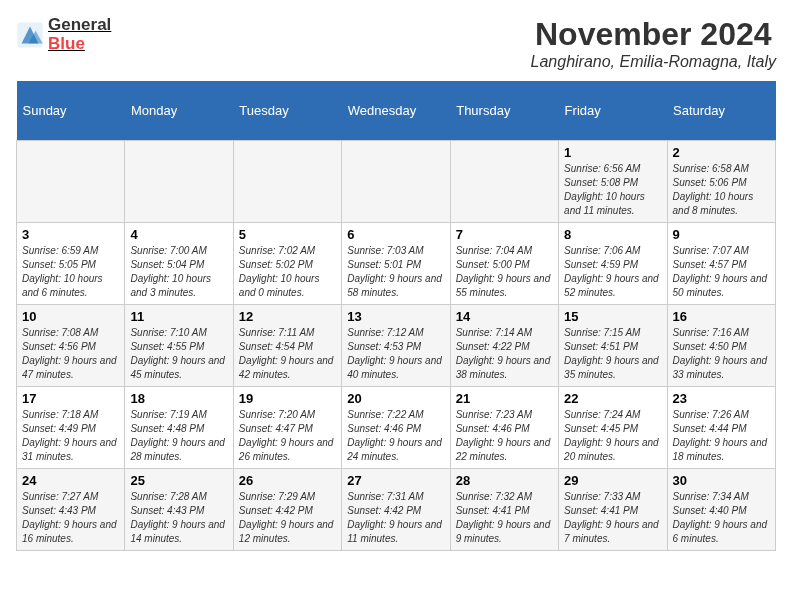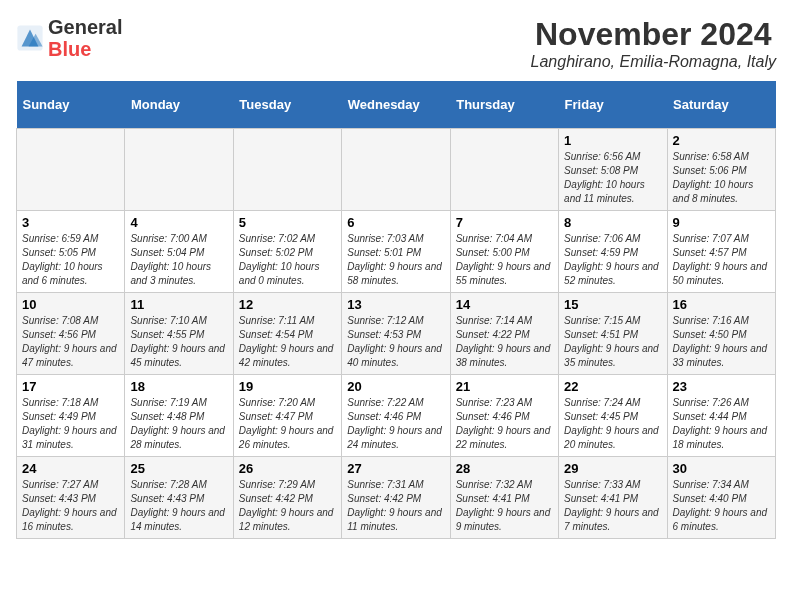--- a/index.html
+++ b/index.html
@@ -14,23 +14,24 @@
       display: flex;
       justify-content: space-between;
       align-items: flex-start;
       margin-bottom: 10px;
     }
     .logo {
       display: flex;
       align-items: center;
     }
     .logo-text {
-      font-size: 20px;
+      font-size: 17px;
       font-weight: bold;
       line-height: 1.1;
+      text-decoration: underline;
     }
     .logo-general { color: #333; }
     .logo-blue { color: #ef4444; }
     .logo-icon {
       width: 28px;
       height: 28px;
       margin-right: 4px;
     }
     .title-block {
       text-align: center;
@@ -47,23 +48,23 @@
     }
     table {
       width: 100%;
       border-collapse: collapse;
       font-size: 11px;
     }
     thead tr th {
       background-color: #2e6db4;
       color: #fff;
       text-align: left;
-      padding: 16px 6px;
+      padding: 22px 6px;
       font-size: 13px;
-      font-weight: bold;
+      font-weight: normal;
     }
     tbody tr td {
       border: 1px solid #ccc;
       vertical-align: top;
       padding: 4px 5px;
       width: 14.28%;
       min-height: 80px;
       height: 80px;
     }
     tbody tr:nth-child(odd) td {

